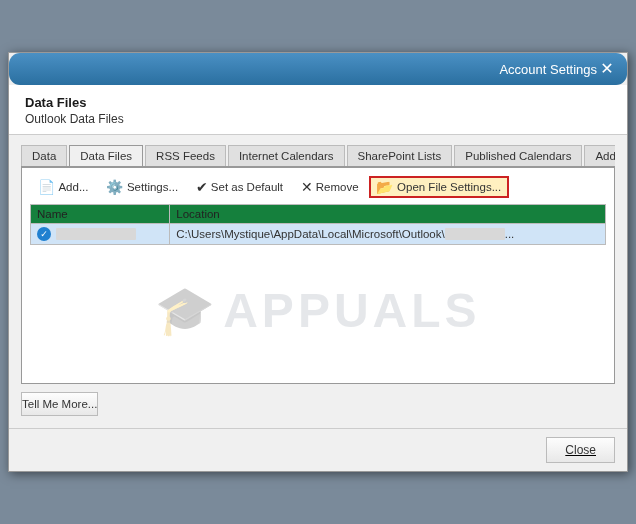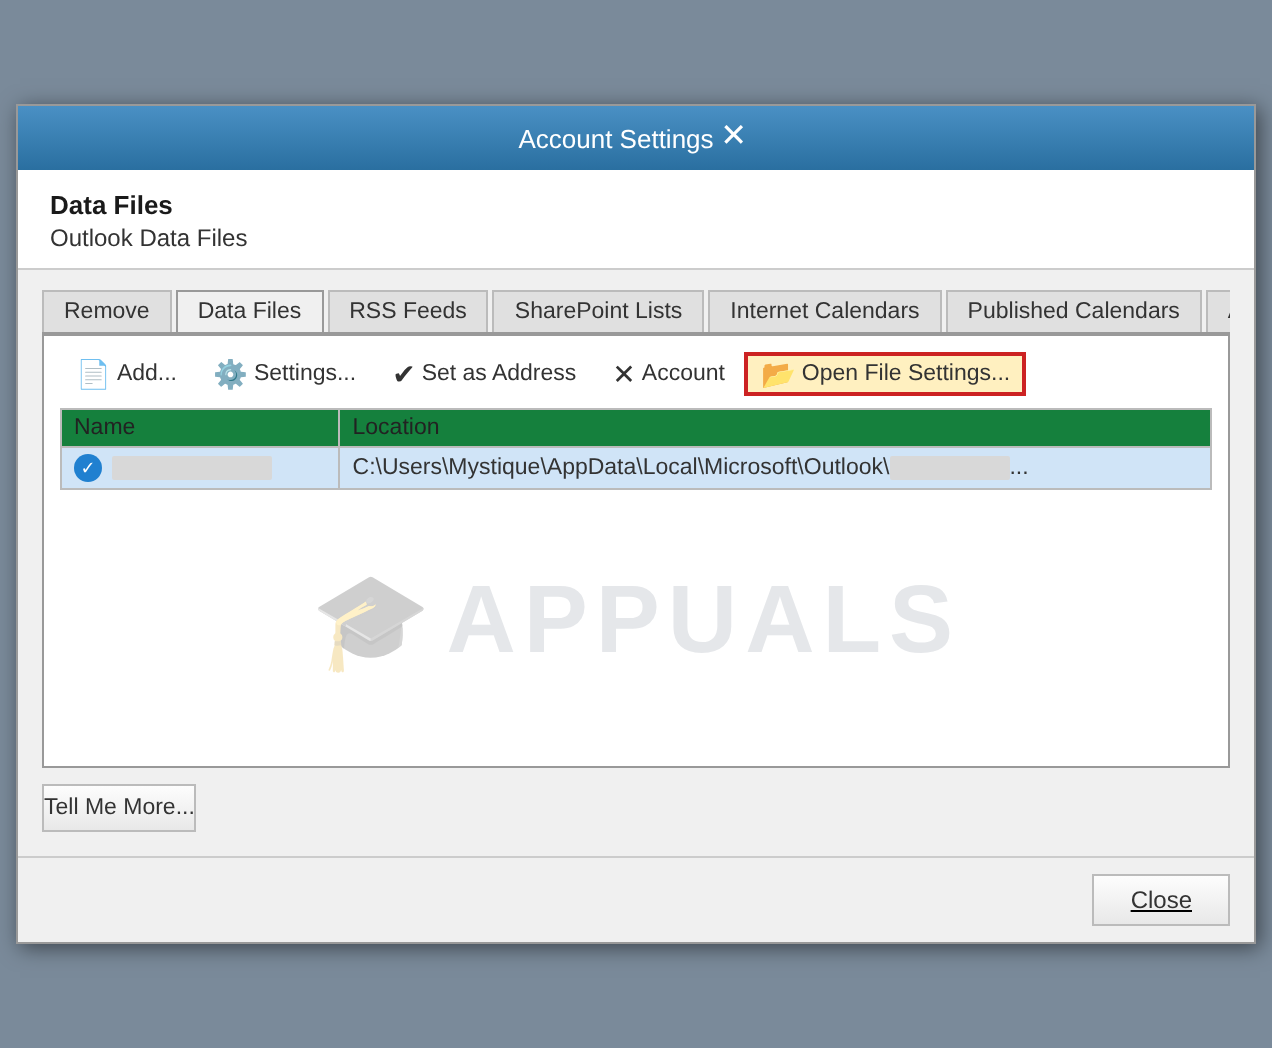--- a/index.html
+++ b/index.html
@@ -18,25 +18,26 @@
       background: #f0f0f0;
       border: 1px solid #999;
       box-shadow: 2px 2px 10px rgba(0,0,0,0.5);
     }
 
     .title-bar {
       background: linear-gradient(to bottom, #4a90c4, #2a6fa0);
       color: white;
       padding: 6px 10px;
       display: flex;
-      justify-content: center;
+      justify-content: flex-end;
       align-items: center;
       font-size: 13px;
       font-weight: 400;
       user-select: none;
+      border-radius: 11px;
     }
 
     .title-bar-close {
       background: none;
       border: none;
       color: white;
       font-size: 16px;
       cursor: pointer;
       width: 20px;
       height: 20px;
@@ -270,33 +271,33 @@
 
   <div class="dialog-header">
     <div class="dialog-header-title">Data Files</div>
     <div class="dialog-header-subtitle">Outlook Data Files</div>
   </div>
 
   <div class="dialog-content">
 
     <div class="tabs">
       <div class="tab">
-        <span>Remove</span>
+        <span>Data</span>
       </div>
       <div class="tab active">
         <span>Data Files</span>
       </div>
       <div class="tab">
         <span>RSS Feeds</span>
       </div>
       <div class="tab">
+        <span>Internet Calendars</span>
+      </div>
+      <div class="tab">
         <span>SharePoint Lists</span>
-      </div>
-      <div class="tab">
-        <span>Internet Calendars</span>
       </div>
       <div class="tab">
         <span>Published Calendars</span>
       </div>
       <div class="tab">
         <span>Address Books</span>
       </div>
     </div>
 
     <div class="tab-panel">
@@ -305,25 +306,25 @@
         <button class="toolbar-btn">
           <span class="icon">📄</span>
           <span>Add...</span>
         </button>
         <button class="toolbar-btn">
           <span class="icon">⚙️</span>
           <span>Settings...</span>
         </button>
         <button class="toolbar-btn">
           <span class="icon">✔</span>
-          <span>Set as Address</span>
+          <span>Set as Default</span>
         </button>
         <button class="toolbar-btn">
           <span class="icon">✕</span>
-          <span>Account</span>
+          <span>Remove</span>
         </button>
         <button class="toolbar-btn highlighted">
           <span class="icon">📂</span>
           <span>Open File Settings...</span>
         </button>
       </div>
 
       <table class="data-table">
         <thead>
           <tr>

